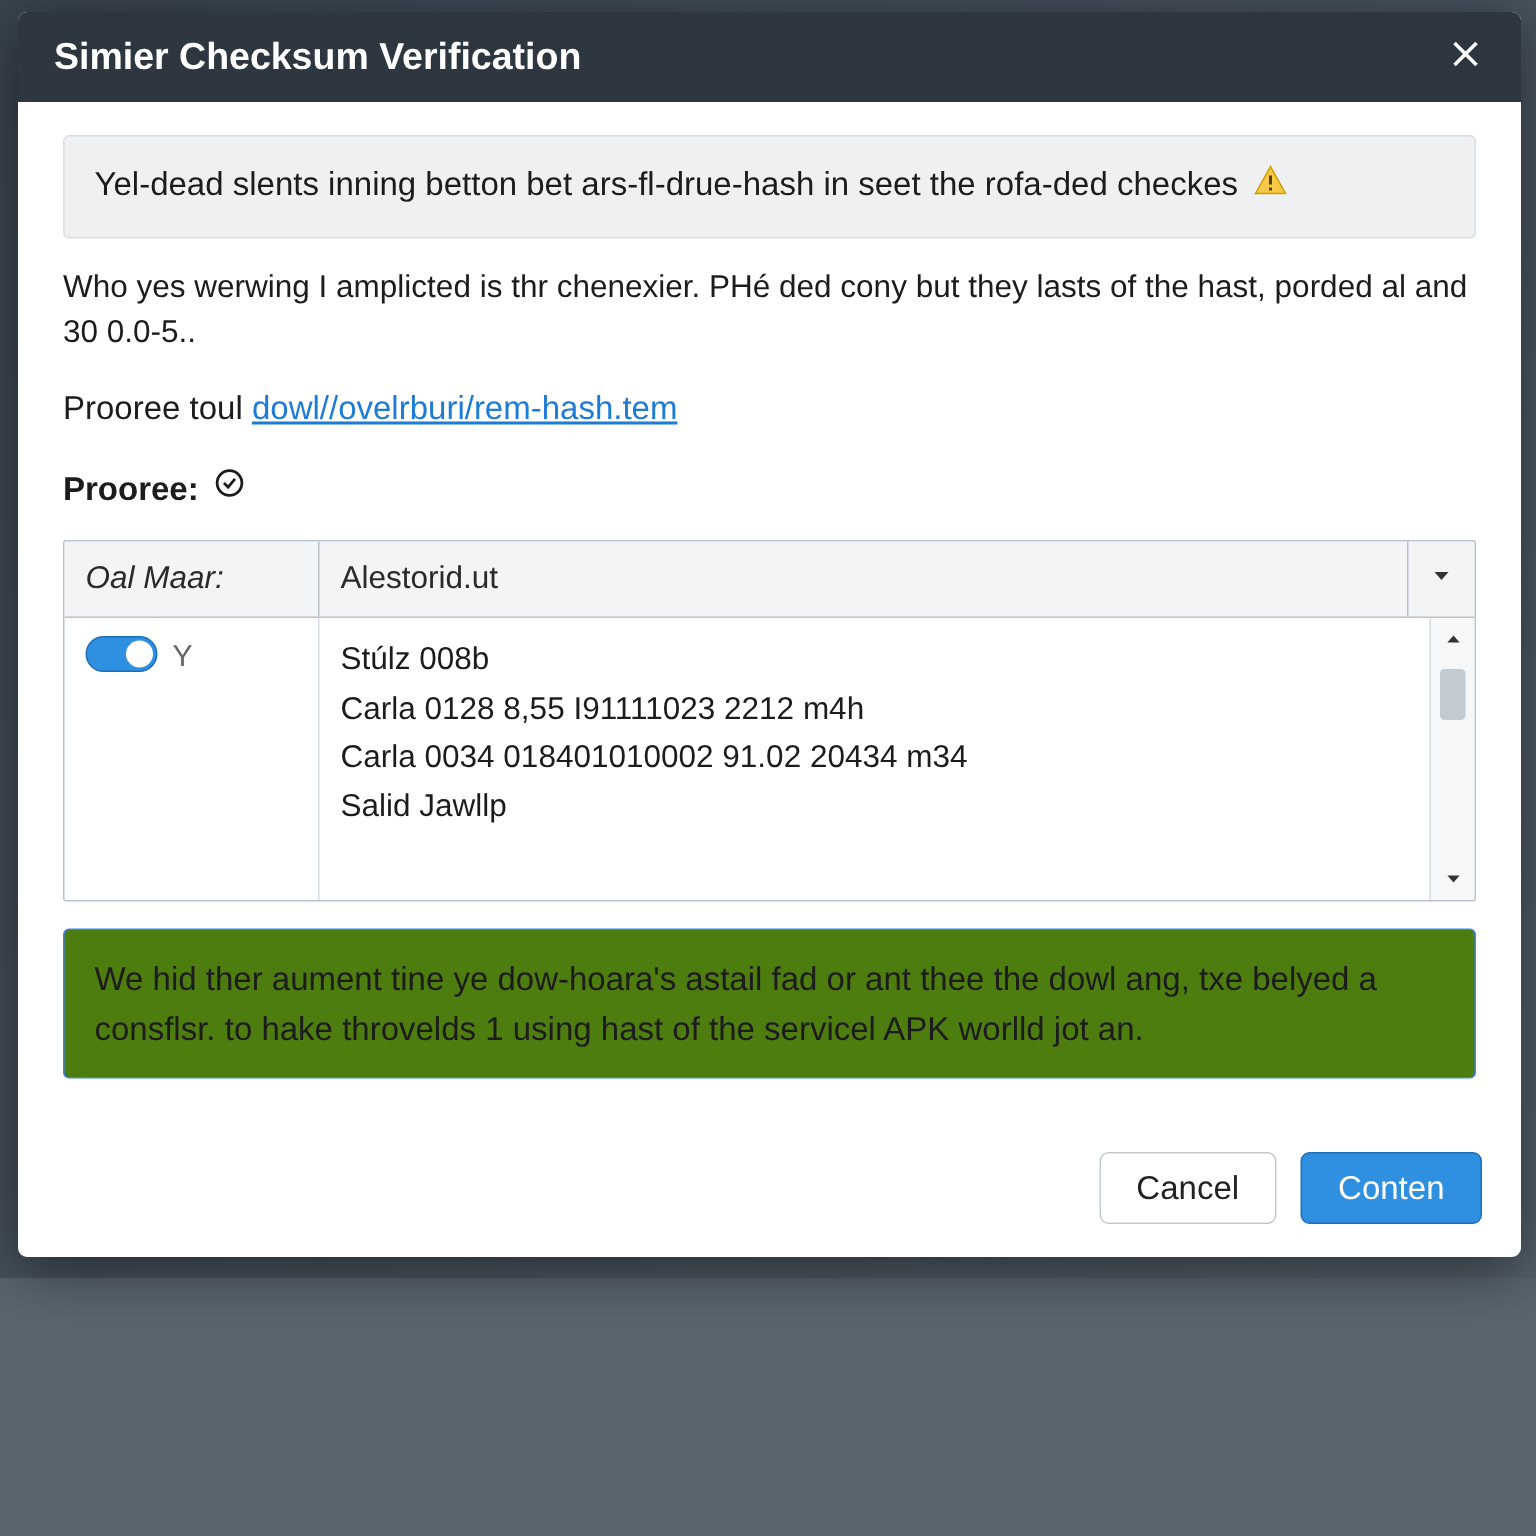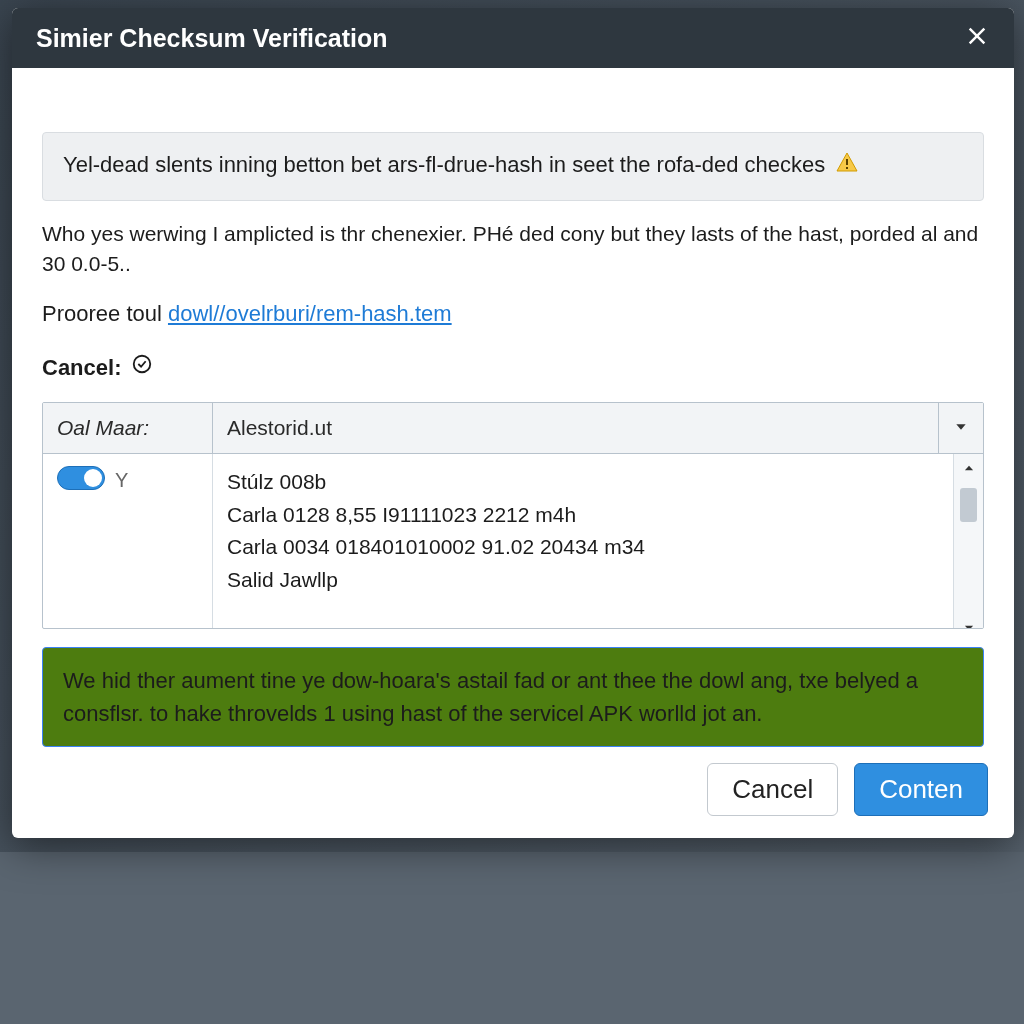--- a/index.html
+++ b/index.html
@@ -35,21 +35,20 @@
   .titlebar .close {
     width: 34px; height: 34px; display:flex; align-items:center; justify-content:center;
     cursor: pointer; color:#fff;
   }
   .titlebar .close svg { width: 22px; height: 22px; stroke:#fff; stroke-width:2.6; }
   .body {
     flex: 1; padding: 22px 30px 0 30px;
     display:flex; flex-direction:column; gap: 18px;
     color: #1c1c1c; font-size: 22px; line-height: 1.45;
     overflow: hidden;
-    margin-top: 42px;
   }
   .alert {
     background: #eef0f2;
     border: 1px solid #d9dde1;
     border-radius: 4px;
     padding: 16px 20px;
     font-size: 22px;
   }
   .alert .warn-icon {
     display:inline-block; vertical-align:-3px; margin-left:4px;
@@ -136,21 +135,21 @@
   }
   .infobox {
     background:#4d7c0f; border:1px solid #3b82f6; border-radius:4px;
     padding:16px 20px; font-size:22px; line-height:1.5;
   }
   .footer {
     padding: 16px 26px 22px 26px;
     display:flex; justify-content:flex-end; gap:16px;
   }
   .btn {
-    font-size:26px; padding:10px 24px; border-radius:6px;
+    font-size:22px; padding:10px 24px; border-radius:6px;
     cursor:pointer; border:1px solid transparent;
   }
   .btn-secondary {
     background:#ffffff; color:#222; border:1px solid #c3c9cf;
   }
   .btn-primary {
     background:#2f8fe0; color:#fff; border:1px solid #1d6fb8;
   }
 </style>
 </head>
@@ -184,21 +183,21 @@
         </span>
       </div>
 
       <div class="para">Who yes werwing I amplicted is thr chenexier. PHé ded cony but they lasts of the hast, porded al and 30 0.0-5..</div>
 
       <div class="linkrow">
         <span>Prooree toul </span><a>dowl//ovelrburi/rem-hash.tem</a>
       </div>
 
       <div class="section-label">
-        <span>Cancel:</span>
+        <span>Prooree:</span>
         <span class="check-icon">
           <svg viewBox="0 0 24 24">
               <circle cx="12" cy="12" r="9"></circle>
               <path d="M8 12 l3 3 l5 -6"></path>
             </svg>
         </span>
       </div>
 
       <div class="table-wrap">
         <div class="table-head">

